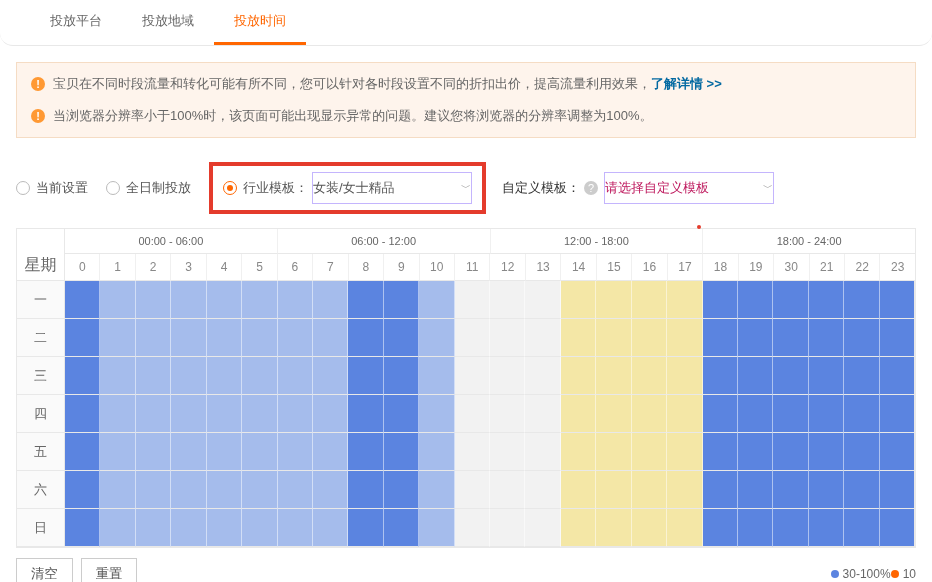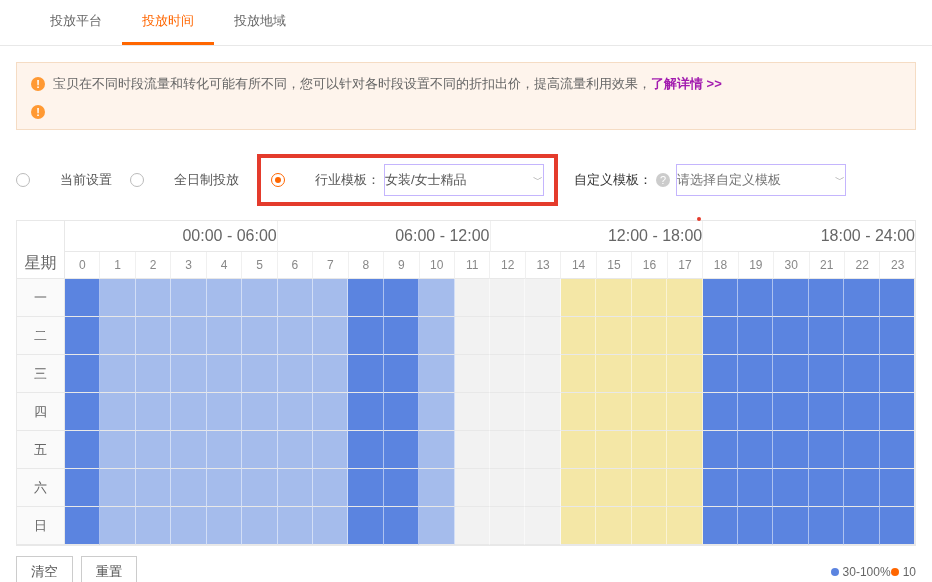--- a/index.html
+++ b/index.html
@@ -1,40 +1,40 @@
 <!DOCTYPE html>
 <html><head>
 <meta charset="utf-8">
 <style>
   * { box-sizing: border-box; margin: 0; padding: 0; }
   body { font-family: "Microsoft YaHei", Arial, sans-serif; font-size: 13px; color: #333; background: #fff; width: 932px; }
-  .tabs { display: flex; border-bottom: 1px solid #e8e8e8; padding: 0 30px; }
+  .tabs { display: flex; border-bottom: 1px solid #e8e8e8; padding: 0 30px; border-radius: 13px; }
   .tab { padding: 12px 20px; color: #666; cursor: pointer; border-bottom: 3px solid transparent; }
   .tab.active { color: #ff6600; border-bottom-color: #ff6600; }
   .content { padding: 16px; }
   .alert-box { background: #fef4ec; border: 1px solid #f5dcc4; padding: 10px 14px; margin-bottom: 12px; }
   .alert-row { display: flex; align-items: center; color: #666; line-height: 22px; }
   .alert-row + .alert-row { margin-top: 10px; }
   .info-icon { display: inline-flex; width: 14px; height: 14px; border-radius: 50%; background: #ff9933; color: #fff; font-weight: bold; font-size: 11px; align-items: center; justify-content: center; margin-right: 8px; flex-shrink: 0; }
-  .alert-link { color: #a21caf; font-weight: 600; }
+  .alert-link { color: #0369a1; font-weight: 600; }
   .controls { display: flex; align-items: center; padding: 12px 0 14px; gap: 6px; }
-  .radio-group { display: flex; align-items: center; margin-right: 12px; cursor: pointer; gap: 24px; }
+  .radio-group { display: flex; align-items: center; margin-right: 12px; cursor: pointer; }
   .radio { width: 14px; height: 14px; border: 1px solid #bbb; border-radius: 50%; margin-right: 6px; display: inline-flex; align-items: center; justify-content: center; }
   .radio.selected { border-color: #ff6600; }
   .radio.selected::after { content: ""; width: 6px; height: 6px; background: #ff6600; border-radius: 50%; }
   .radio-label { color: #555; }
   .highlight-box { border: 4px solid #e43b2c; padding: 6px 10px; display: flex; align-items: center; margin-right: 10px; }
   .select { border: 1px solid #c4b5fd; padding: 6px 0; min-width: 160px; display: flex; justify-content: space-between; align-items: center; color: #555; cursor: pointer; background: #fff; }
   .chev { color: #999; font-size: 10px; margin-left: 8px; }
   .help-icon { display: inline-flex; width: 14px; height: 14px; border-radius: 50%; background: #ccc; color: #fff; font-size: 11px; align-items: center; justify-content: center; margin-left: 4px; }
   .schedule { border: 1px solid #e8e8e8; }
   .sched-head { display: flex; }
   .corner { width: 48px; border-right: 1px solid #e8e8e8; border-bottom: 1px solid #e8e8e8; display: flex; align-items: flex-end; justify-content: center; padding: 4px 0; color: #666; font-size: 16px; }
   .time-ranges { flex: 1; display: flex; }
-  .range { flex: 1; text-align: right; padding: 6px 0; color: #666; border-bottom: 1px solid #e8e8e8; border-right: 1px solid #f0f0f0; font-size: 16px; }
+  .range { flex: 1; text-align: center; padding: 6px 0; color: #666; border-bottom: 1px solid #e8e8e8; border-right: 1px solid #f0f0f0; font-size: 11px; }
   .range:last-child { border-right: none; }
   .hours-row { display: flex; }
   .hour-cell { flex: 1; text-align: center; padding: 6px 0; color: #888; border-right: 1px solid #f0f0f0; border-bottom: 1px solid #e8e8e8; font-size: 12px; }
   .hour-cell:last-child { border-right: none; }
   .day-row { display: flex; height: 38px; }
   .day-label { width: 48px; border-right: 1px solid #e8e8e8; border-bottom: 1px solid #e8e8e8; background: #fafafa; display: flex; align-items: center; justify-content: center; color: #666; }
   .cells { flex: 1; display: flex; }
   .cell { flex: 1; border-right: 1px solid rgba(255,255,255,0.5); border-bottom: 1px solid #e8e8e8; cursor: pointer; }
   .cell:last-child { border-right: 1px solid #e8e8e8; }
   .c-dblue { background: #5b84e0; }
@@ -49,34 +49,35 @@
   .dot-blue { background: #5b84e0; }
   .dot-orange { background: #ff6600; }
   .red-dot { position: absolute; width: 4px; height: 4px; background: #e43b2c; border-radius: 50%; }
   .rel { position: relative; }
 </style>
 </head>
 <body>
 
 <div class="tabs">
   <div class="tab">投放平台</div>
+  <div class="tab">投放地域</div>
   <div class="tab active">投放时间</div>
-  <div class="tab">投放地域</div>
 </div>
 
 <div class="content">
 
   <div class="alert-box">
     <div class="alert-row">
       <span class="info-icon">!</span>
       <span>宝贝在不同时段流量和转化可能有所不同，您可以针对各时段设置不同的折扣出价，提高流量利用效果，</span>
       <span class="alert-link">了解详情 &gt;&gt;</span>
     </div>
     <div class="alert-row">
       <span class="info-icon">!</span>
+      <span>当浏览器分辨率小于100%时，该页面可能出现显示异常的问题。建议您将浏览器的分辨率调整为100%。</span>
     </div>
   </div>
 
   <div class="controls rel">
     <label class="radio-group">
       <span class="radio"></span>
       <span class="radio-label">当前设置</span>
     </label>
     <label class="radio-group">
       <span class="radio"></span>
@@ -92,21 +93,21 @@
         <span>女装/女士精品</span>
         <span class="chev">﹀</span>
       </div>
     </div>
 
     <div style="display:flex;align-items:center;">
       <span>自定义模板：</span>
       <span class="help-icon">?</span>
     </div>
     <div class="select" style="min-width:170px">
-      <span style="color:#737373">请选择自定义模板</span>
+      <span style="color:#be185d">请选择自定义模板</span>
       <span class="chev">﹀</span>
     </div>
   </div>
 
   <div class="schedule rel">
     <span class="red-dot" style="left:680px;top:-4px"></span>
     <div class="sched-head">
       <div class="corner">星期</div>
       <div style="flex:1">
         <div class="time-ranges" id="ranges">

